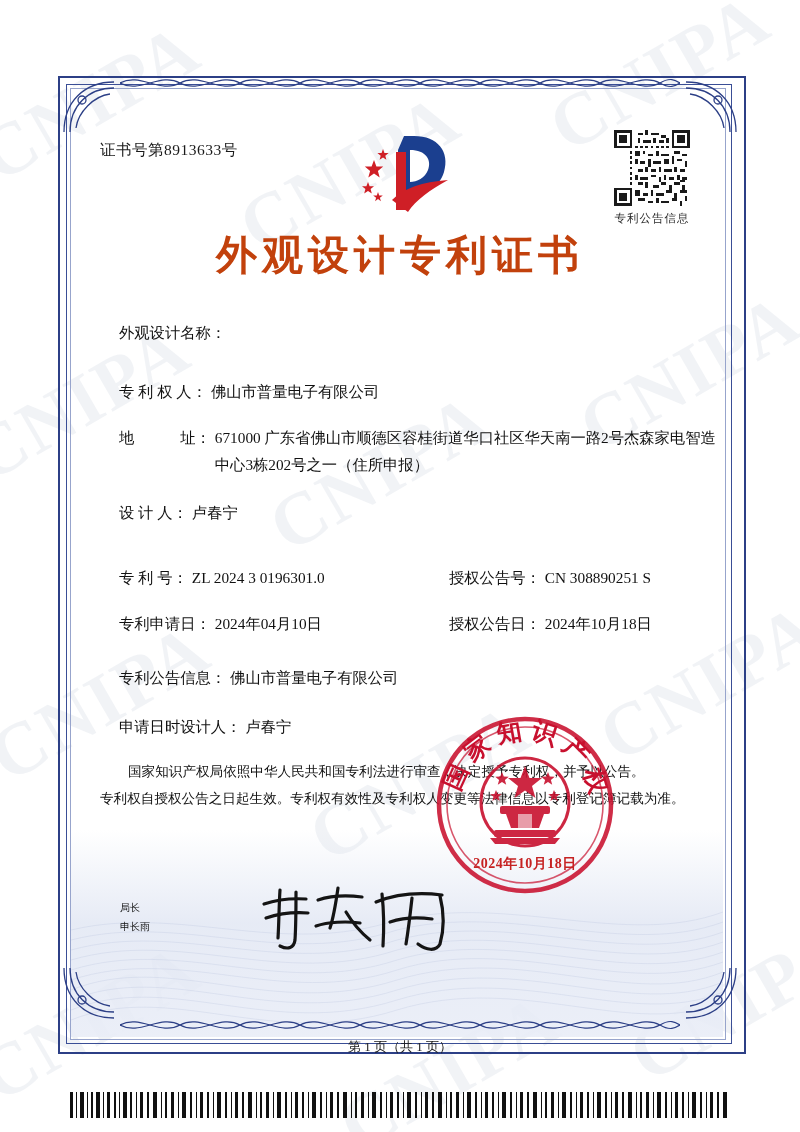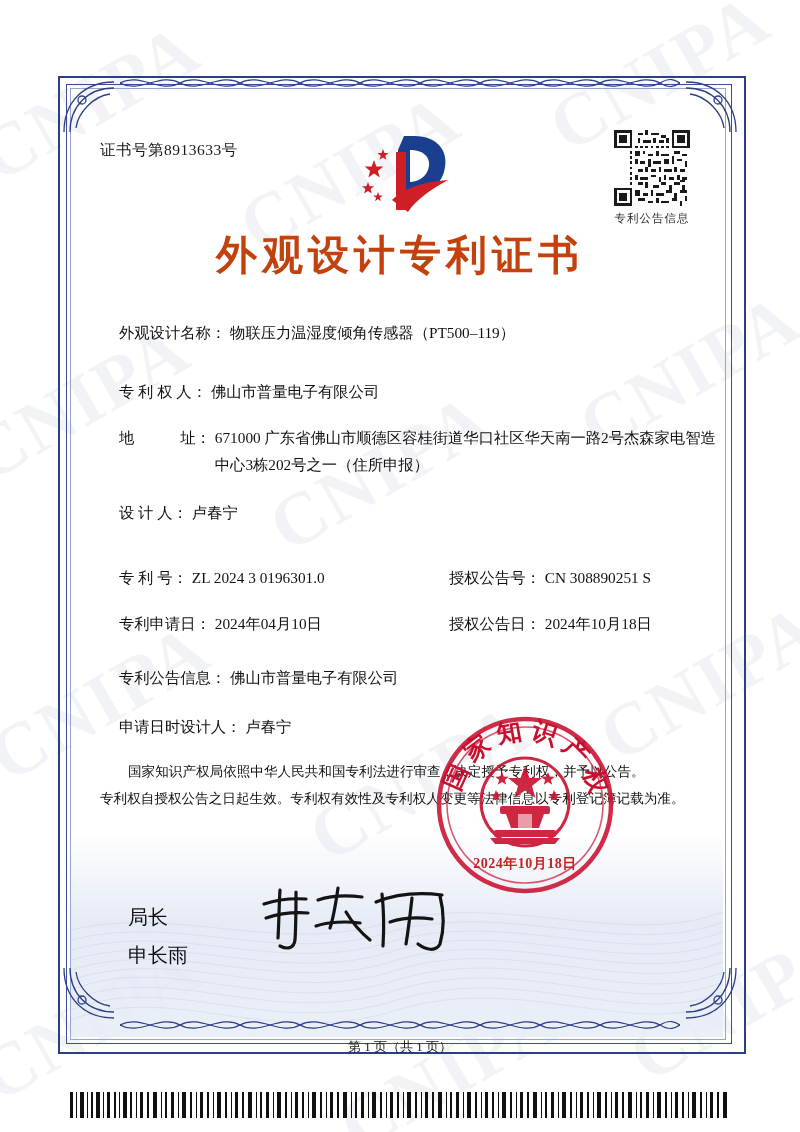--- a/index.html
+++ b/index.html
@@ -228,24 +228,23 @@
   .sig-area {
     position: absolute;
     left: 10px;
     top: 780px;
     width: 600px;
   }
   .sig-label {
     position: absolute;
     left: 20px;
     top: 8px;
-    font-size: 20px;
+    font-size: 10px;
     color: #111;
     line-height: 1.9;
-    margin-left: 8px;
   }
   .sig-hand {
     position: absolute;
     left: 150px;
     top: -12px;
     width: 230px;
     height: 80px;
   }
 
   
@@ -511,21 +510,20 @@
       </svg>
       <div class="qr-caption">专利公告信息</div>
     </div>
 
     <div class="title">外观设计专利证书</div>
 
     <div class="fields">
 
       <div class="row">
         <span class="lbl">外观设计名称：</span>
-        <span class="val">物联压力温湿度倾角传感器（PT500–119）</span>
       </div>
 
       <div class="row" style="margin-top:34px;">
         <span class="lbl">专 利 权 人：</span>
         <span class="val">佛山市普量电子有限公司</span>
       </div>
 
       <div class="row">
         <span class="lbl">地　　　址：</span>
         <span class="val addr-val">671000 广东省佛山市顺德区容桂街道华口社区华天南一路2号杰森家电智造中心3栋202号之一（住所申报）</span>

